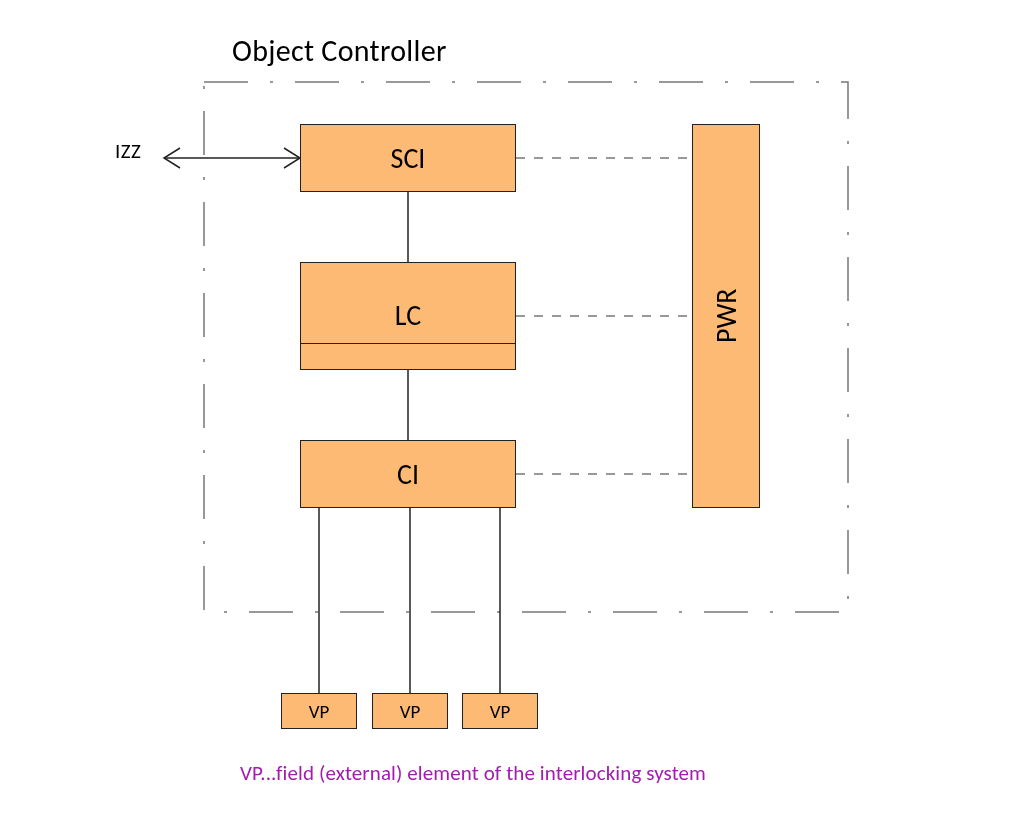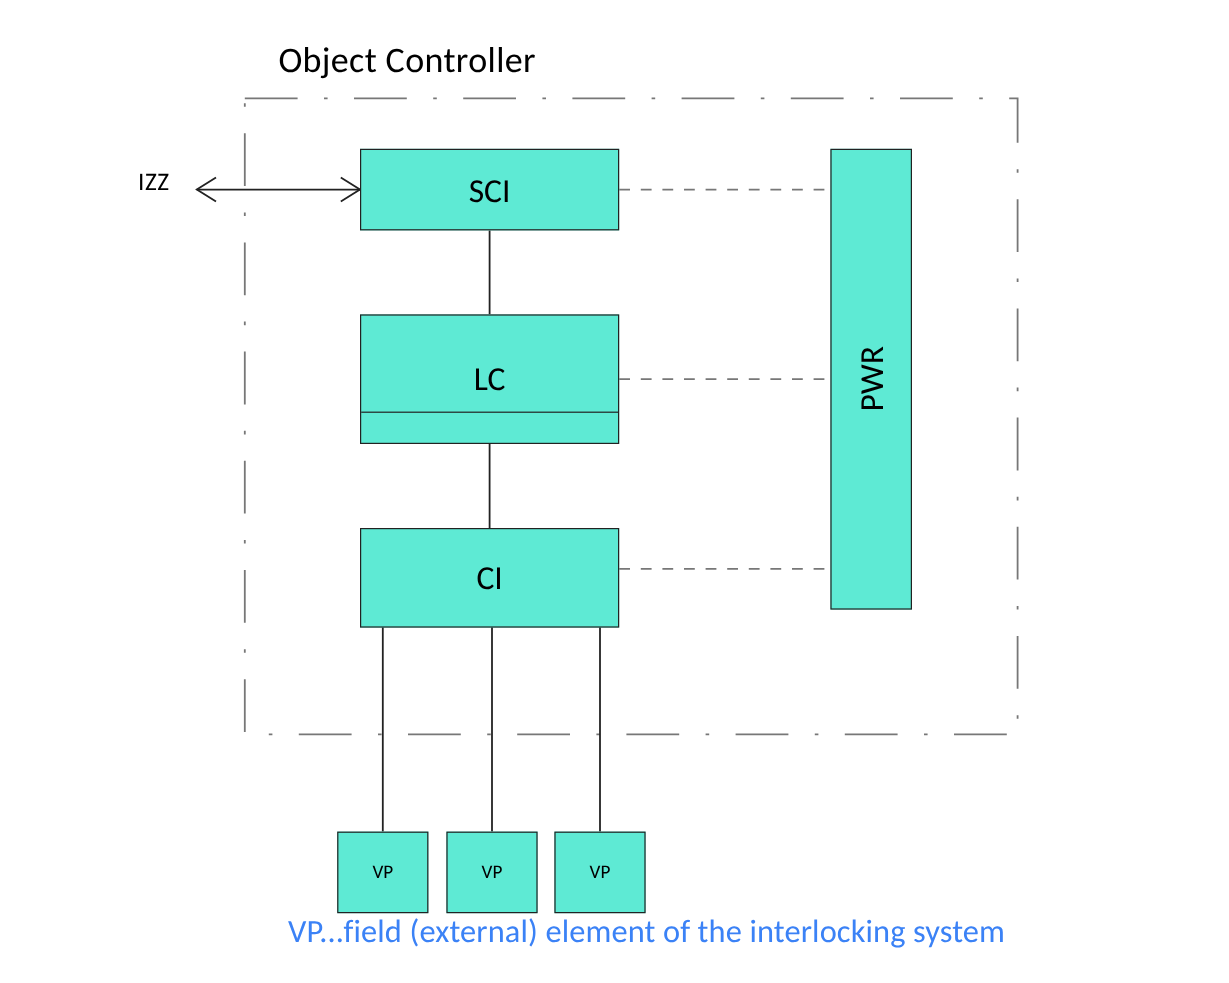--- a/index.html
+++ b/index.html
@@ -34,21 +34,21 @@
     .izz-label {
       position: absolute;
       top: 138px;
       left: 115px;
       font-size: 21px;
       letter-spacing: 0.5px;
     }
     .box {
       position: absolute;
       border: 1.5px solid #222;
-      background: #5eead4;
+      background: #fdba74;
       font-size: 28px;
       display: flex;
       align-items: center;
       justify-content: center;
       text-align: center;
     }
     .box.sci {
       top: 124px;
       left: 300px;
       width: 216px;
@@ -71,46 +71,46 @@
     }
     .lcio .divider {
       width: 100%;
       height: 0;
       border-top: 1.5px solid #222;
     }
     .box.ci {
       top: 440px;
       left: 300px;
       width: 216px;
-      height: 83px;
+      height: 68px;
       text-align: center;
     }
     .box.pwr {
       top: 124px;
       left: 692px;
       width: 68px;
       height: 384px;
       writing-mode: vertical-rl;
       transform: rotate(180deg);
     }
     .box.vp {
       width: 76px;
-      height: 68px;
-      font-size: 16px;
+      height: 36px;
+      font-size: 19px;
     }
     .vp1 { top: 693px; left: 281px; }
     .vp2 { top: 693px; left: 372px; }
     .vp3 { top: 693px; left: 462px; }
     .footnote {
       position: absolute;
       top: 760px;
       left: 240px;
-      font-size: 27px;
+      font-size: 21px;
       letter-spacing: 0.1px;
-      color: #3b82f6;
+      color: #a21caf;
     }
     svg.lines {
       position: absolute;
       top: 0;
       left: 0;
       width: 1024px;
       height: 819px;
       pointer-events: none;
     }
   </style>

